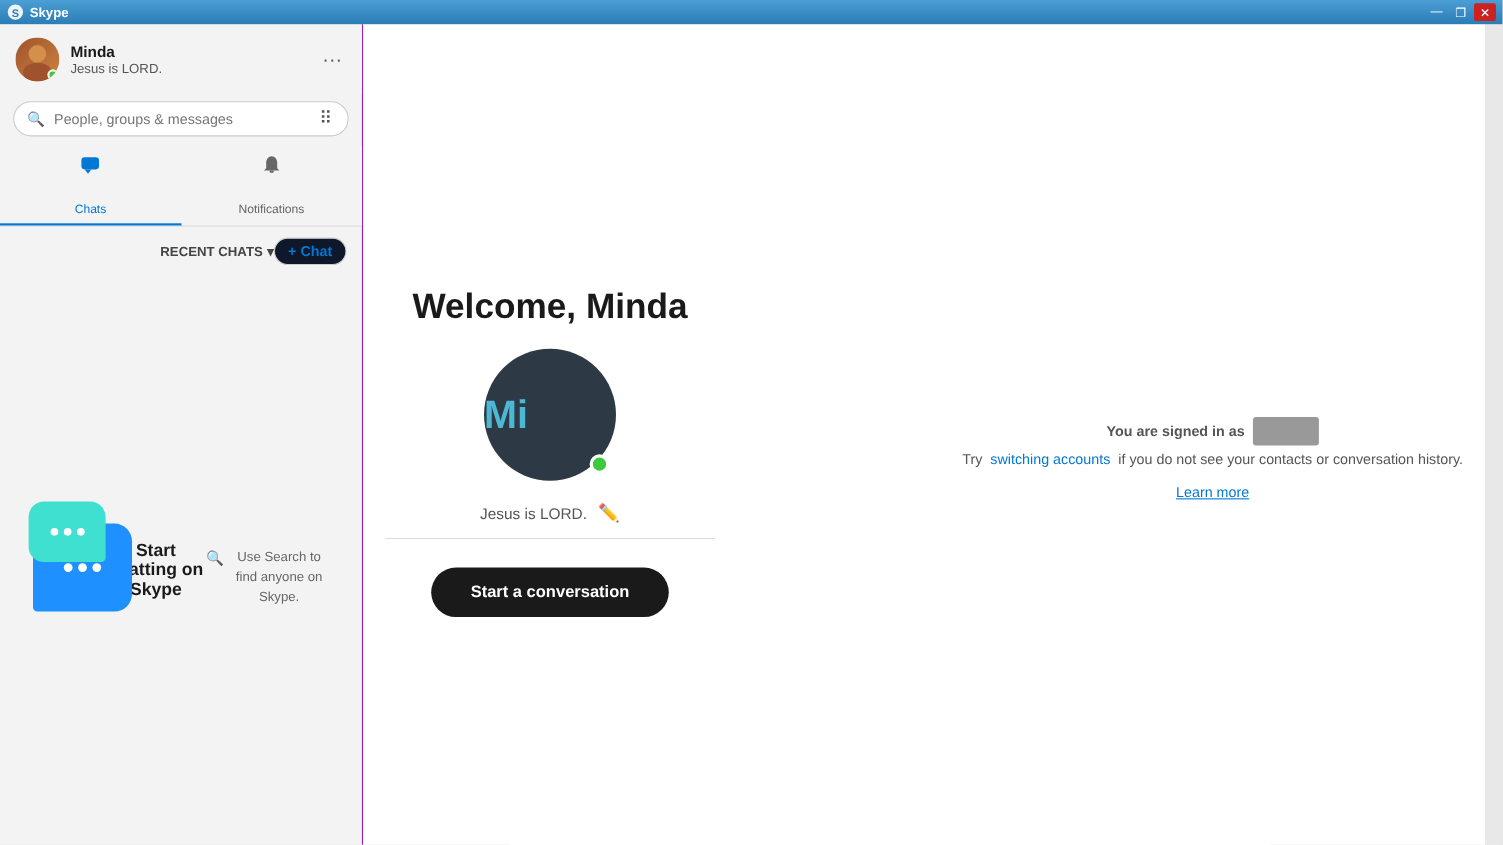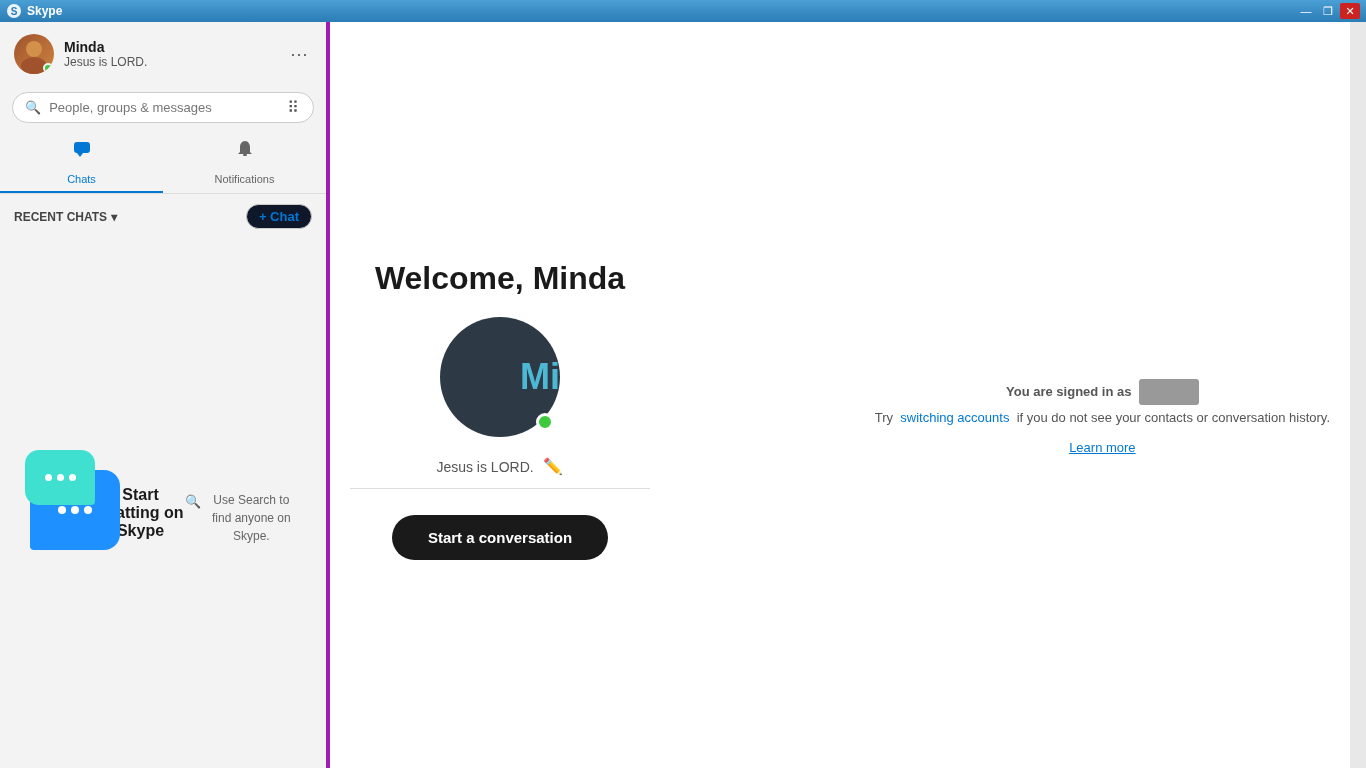--- a/index.html
+++ b/index.html
@@ -59,21 +59,21 @@
       background: white;
     }
 
     
     .sidebar {
       width: 330px;
       min-width: 330px;
       background: #f3f3f3;
       display: flex;
       flex-direction: column;
-      border-right: 4px solid #a21caf;
+      border-right: 1px solid #a21caf;
     }
 
     
     .profile-header {
       display: flex;
       align-items: center;
       padding: 12px 14px;
       gap: 10px;
       background: #f3f3f3;
     }
@@ -164,38 +164,38 @@
       border-bottom: 1px solid #ddd;
       background: #f3f3f3;
     }
     .nav-tab {
       flex: 1;
       display: flex;
       flex-direction: column;
       align-items: center;
       padding: 8px 4px 6px;
       cursor: pointer;
-      gap: 9px;
+      gap: 20px;
       font-size: 11px;
       color: #666;
       border-bottom: 2px solid transparent;
     }
     .nav-tab.active {
       color: #0078d4;
       border-bottom: 2px solid #0078d4;
     }
     .nav-tab-icon {
       font-size: 18px;
     }
 
     
     .recent-chats-header {
       display: flex;
       align-items: center;
-      justify-content: space-between;
+      justify-content: flex-end;
       padding: 10px 14px 6px;
     }
     .recent-chats-label {
       font-size: 12px;
       font-weight: 700;
       color: #444;
       display: flex;
       align-items: center;
       gap: 4px;
       cursor: pointer;
@@ -317,21 +317,21 @@
       font-weight: 800;
       color: #1a1a1a;
     }
     .user-avatar-large {
       width: 120px;
       height: 120px;
       border-radius: 50%;
       background: #2d3a45;
       display: flex;
       align-items: center;
-      justify-content: flex-end;
+      justify-content: flex-start;
       position: relative;
     }
     .user-initials {
       font-size: 36px;
       font-weight: 700;
       color: #4db8d4;
     }
     .online-dot-large {
       width: 18px;
       height: 18px;

